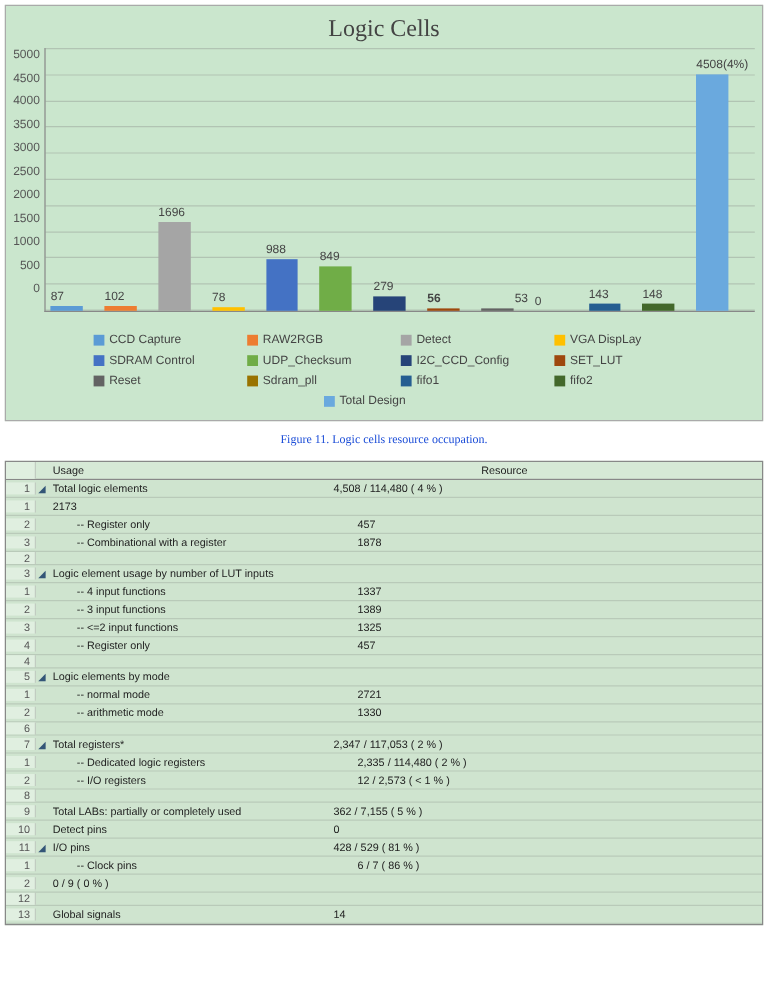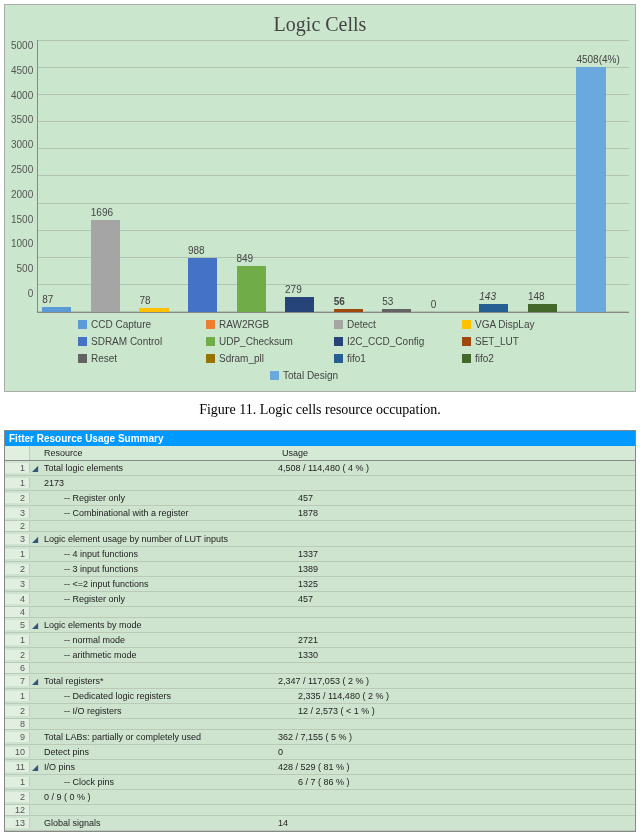--- a/index.html
+++ b/index.html
@@ -17,21 +17,21 @@
   }
   .chart-title {
     text-align: center;
     font-size: 20px;
     color: #444;
     margin-bottom: 4px;
     font-family: "Times New Roman", serif;
   }
   .chart-plot {
     display: flex;
-    height: 273px;
+    height: 220px;
   }
   .y-axis {
     display: flex;
     flex-direction: column;
     justify-content: space-between;
     align-items: flex-end;
     font-size: 10px;
     color: #555;
     padding-right: 4px;
     padding-bottom: 14px;
@@ -77,41 +77,41 @@
     position: absolute;
     font-size: 10px;
     color: #444;
     white-space: nowrap;
   }
   .legend {
     display: flex;
     flex-wrap: wrap;
     justify-content: center;
     gap: 6px 28px;
-    margin-top: 2px;
+    margin-top: 14px;
     padding: 4px 30px;
     font-size: 10px;
     color: #444;
   }
   .legend-item {
     display: flex;
     align-items: center;
     gap: 4px;
     width: 100px;
   }
   .swatch {
     width: 9px;
     height: 9px;
   }
   .figure-caption {
     text-align: center;
     font-family: "Times New Roman", serif;
-    font-size: 14px;
+    font-size: 10px;
     margin: 10px 0 12px 0;
-    color: #000000;
+    color: #1d4ed8;
   }
   .fitter-block {
     border: 1px solid #888;
     background: #cfe4cf;
     font-size: 9px;
     color: #222;
   }
   .fitter-title {
     background: #0099ff;
     color: #fff;
@@ -186,20 +186,24 @@
           <div></div>
           <div></div>
           <div></div>
         </div>
       <div class="bars" id="bars">
           <div class="bar-wrap">
             <div class="bar-label" style="bottom: calc(1.74% + 2px);">87</div>
             <div class="bar" style="height: 1.74%; background: rgb(91, 155, 213);"></div>
           </div>
           <div class="bar-wrap">
+            <div class="bar-label" style="bottom: calc(2.04% + 2px);">102</div>
+            <div class="bar" style="height: 2.04%; background: rgb(237, 125, 49);"></div>
+          </div>
+          <div class="bar-wrap">
             <div class="bar-label" style="bottom: calc(33.92% + 2px);">1696</div>
             <div class="bar" style="height: 33.92%; background: rgb(165, 165, 165);"></div>
           </div>
           <div class="bar-wrap">
             <div class="bar-label" style="bottom: calc(1.56% + 2px);">78</div>
             <div class="bar" style="height: 1.56%; background: rgb(255, 192, 0);"></div>
           </div>
           <div class="bar-wrap">
             <div class="bar-label" style="bottom: calc(19.76% + 2px);">988</div>
             <div class="bar" style="height: 19.76%; background: rgb(68, 114, 196);"></div>
@@ -210,29 +214,29 @@
           </div>
           <div class="bar-wrap">
             <div class="bar-label" style="bottom: calc(5.58% + 2px); margin-top: 44px;">279</div>
             <div class="bar" style="height: 5.58%; background: rgb(38, 68, 120);"></div>
           </div>
           <div class="bar-wrap">
             <div class="bar-label" style="bottom: calc(1.12% + 2px); font-weight: bold;">56</div>
             <div class="bar" style="height: 1.12%; background: rgb(158, 72, 14);"></div>
           </div>
           <div class="bar-wrap">
-            <div class="bar-label" style="bottom: calc(1.06% + 2px);">53</div>
+            <div class="bar-label" style="bottom: calc(1.06% + 2px); margin-left: 28px;">53</div>
             <div class="bar" style="height: 1.06%; background: rgb(99, 99, 99);"></div>
           </div>
           <div class="bar-wrap">
             <div class="bar-label" style="bottom: calc(0% + 2px);">0</div>
             <div class="bar" style="height: 0%; background: rgb(153, 115, 0);"></div>
           </div>
           <div class="bar-wrap">
-            <div class="bar-label" style="bottom: calc(2.86% + 2px); font-style: italic;">143</div>
+            <div class="bar-label" style="bottom: calc(2.86% + 2px);">143</div>
             <div class="bar" style="height: 2.86%; background: rgb(37, 94, 145);"></div>
           </div>
           <div class="bar-wrap">
             <div class="bar-label" style="bottom: calc(2.96% + 2px);">148</div>
             <div class="bar" style="height: 2.96%; background: rgb(67, 104, 43);"></div>
           </div>
           <div class="bar-wrap">
             <div class="bar-label" style="bottom: calc(90.16% + 2px);">4508(4%)</div>
             <div class="bar" style="height: 90.16%; background: rgb(106, 169, 222);"></div>
           </div>
@@ -291,26 +295,25 @@
       <div class="legend-item">
         <div class="swatch" style="background: rgb(106, 169, 222);"></div>
         <span>Total Design</span>
       </div>
     </div>
 </div>
 
 <div class="figure-caption">Figure 11.  Logic cells resource occupation.</div>
 
 <div class="fitter-block">
-  <div class="fitter-title">Fitter Resource Usage Summary</div>
   <div class="fitter-header">
     <div class="rownum"></div>
     <div class="tri"></div>
+    <div class="cell usage">Usage</div>
     <div class="cell resname">Resource</div>
-    <div class="cell usage">Usage</div>
   </div>
   <div id="fitter-body">
       <div class="fitter-row">
         <div class="rownum">1</div>
         <div class="tri">◢</div>
         <div class="resname">Total logic elements</div>
         <div class="usage">4,508 / 114,480 ( 4 % )</div>
       </div>
       <div class="fitter-row">
         <div class="rownum">1</div>

